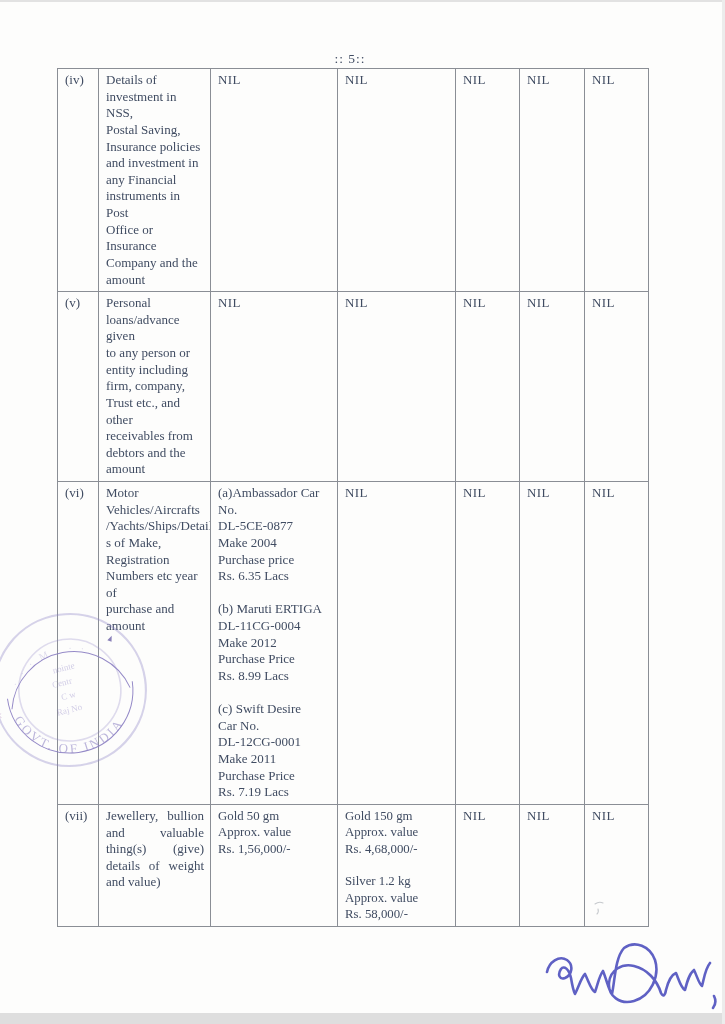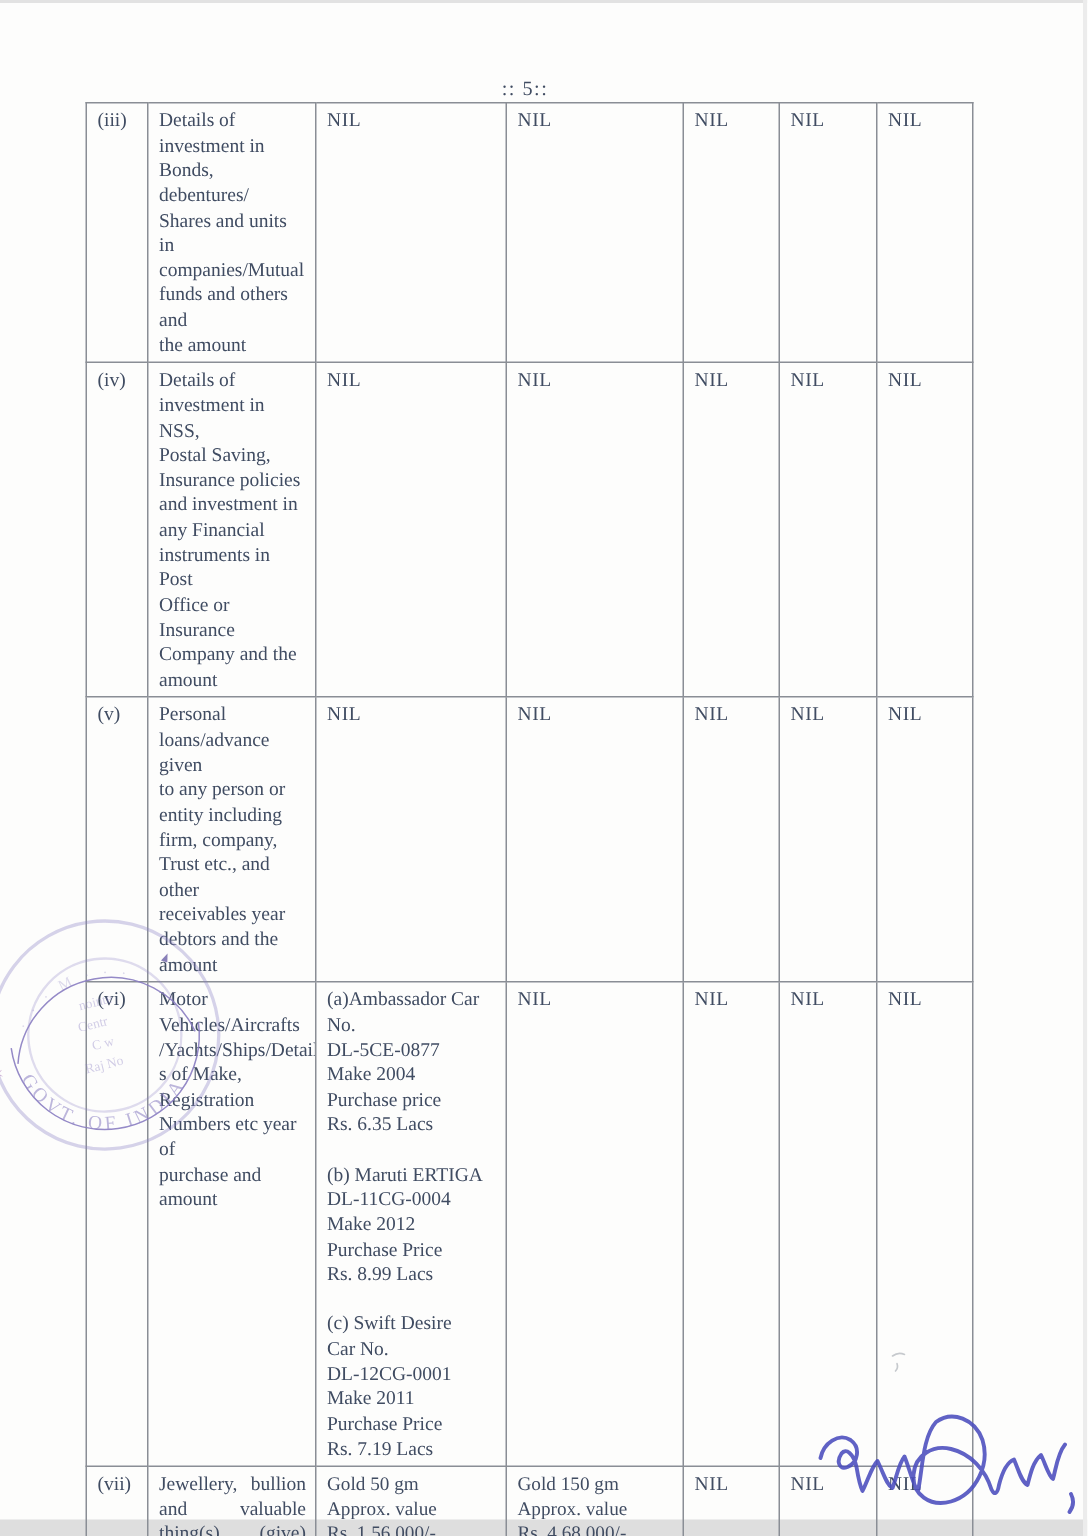--- a/index.html
+++ b/index.html
@@ -58,35 +58,20 @@
     <colgroup>
       <col style="width:41px">
         <col style="width:112px">
         <col style="width:127px">
       <col style="width:118px">
         <col style="width:64px">
         <col style="width:65px">
         <col style="width:64px">
     </colgroup>
     <tbody>
-      <tr class="r-iii">
-        <td class="no">(iii)</td>
-        <td class="desc">Details of
-investment in
-Bonds, debentures/
-Shares  and units in
-companies/Mutual
-funds and others and
-the amount</td>
-        <td class="nil">NIL</td>
-        <td class="nil">NIL</td>
-        <td class="nil">NIL</td>
-        <td class="nil">NIL</td>
-        <td class="nil">NIL</td>
-      </tr>
       <tr class="r-iv">
         <td class="no">(iv)</td>
         <td class="desc">Details of
 investment in NSS,
 Postal Saving,
 Insurance policies
 and investment in
 any Financial
 instruments in Post
 Office or Insurance
@@ -99,21 +84,21 @@
         <td class="nil">NIL</td>
       </tr>
       <tr class="r-v">
         <td class="no">(v)</td>
         <td class="desc">Personal
 loans/advance given
 to any person or
 entity including
 firm, company,
 Trust etc., and other
-receivables year
+receivables from
 debtors and the
 amount</td>
         <td class="nil">NIL</td>
         <td class="nil">NIL</td>
         <td class="nil">NIL</td>
         <td class="nil">NIL</td>
         <td class="nil">NIL</td>
       </tr>
       <tr class="r-vi">
         <td class="no">(vi)</td>

